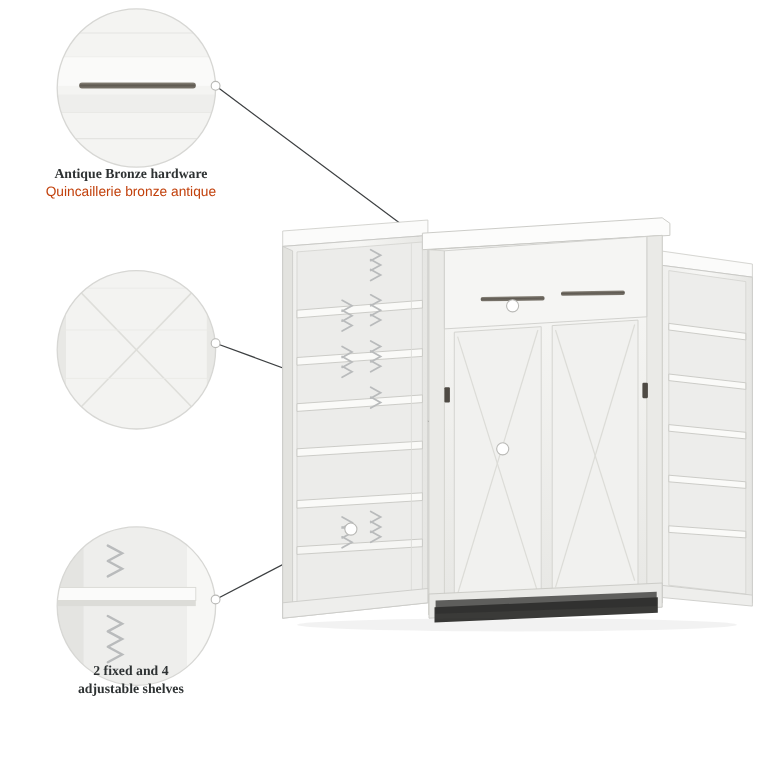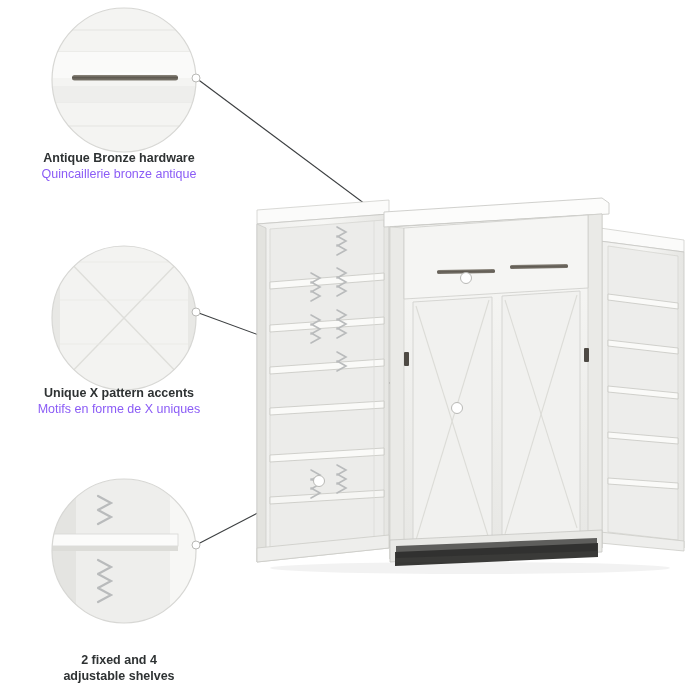--- a/index.html
+++ b/index.html
@@ -29,30 +29,31 @@
   .callout-block {
     position: absolute;
     text-align: center;
     line-height: 1.28;
   }
   .callout-title {
     font-size: 12.5px;
     font-weight: bold;
     color: #2e3233;
     white-space: pre-line;
+    font-family: Liberation Serif, serif;
   }
   .callout-sub {
     font-size: 12.5px;
     font-weight: normal;
-    color: #8b5cf6;
+    color: #c2410c;
     white-space: pre-line;
   }
   #c1 { left: 14px; top: 150px; width: 210px; }
   #c2 { left: 14px; top: 385px; width: 210px; }
-  #c3 { left: 24px; top: 652px; width: 190px; }
+  #c3 { left: 24px; top: 602px; width: 190px; }
 </style>
 </head>
 <body>
 
 <div id="stage">
 
   <svg class="layer" viewBox="0 0 700 700">
     <defs>
       <clipPath id="clip1">
           <circle cx="124" cy="80" r="72"></circle>
@@ -232,23 +233,19 @@
       <circle cx="196" cy="312" r="4" fill="#ffffff" stroke="#b9b9b6" stroke-width="1"></circle>
       <circle cx="196" cy="545" r="4" fill="#ffffff" stroke="#b9b9b6" stroke-width="1"></circle>
     </g>
   </svg>
 
   <div id="c1" class="callout-block">
     <div class="callout-title">Antique Bronze hardware</div>
     <div class="callout-sub">Quincaillerie bronze antique</div>
   </div>
 
-  <div id="c2" class="callout-block">
-    <div class="callout-title">Unique X pattern accents</div>
-    <div class="callout-sub">Motifs en forme de X uniques</div>
-  </div>
 
   <div id="c3" class="callout-block">
     <div class="callout-title">2 fixed and 4
 adjustable shelves</div>
   </div>
 
 </div>
 
 </body></html>

